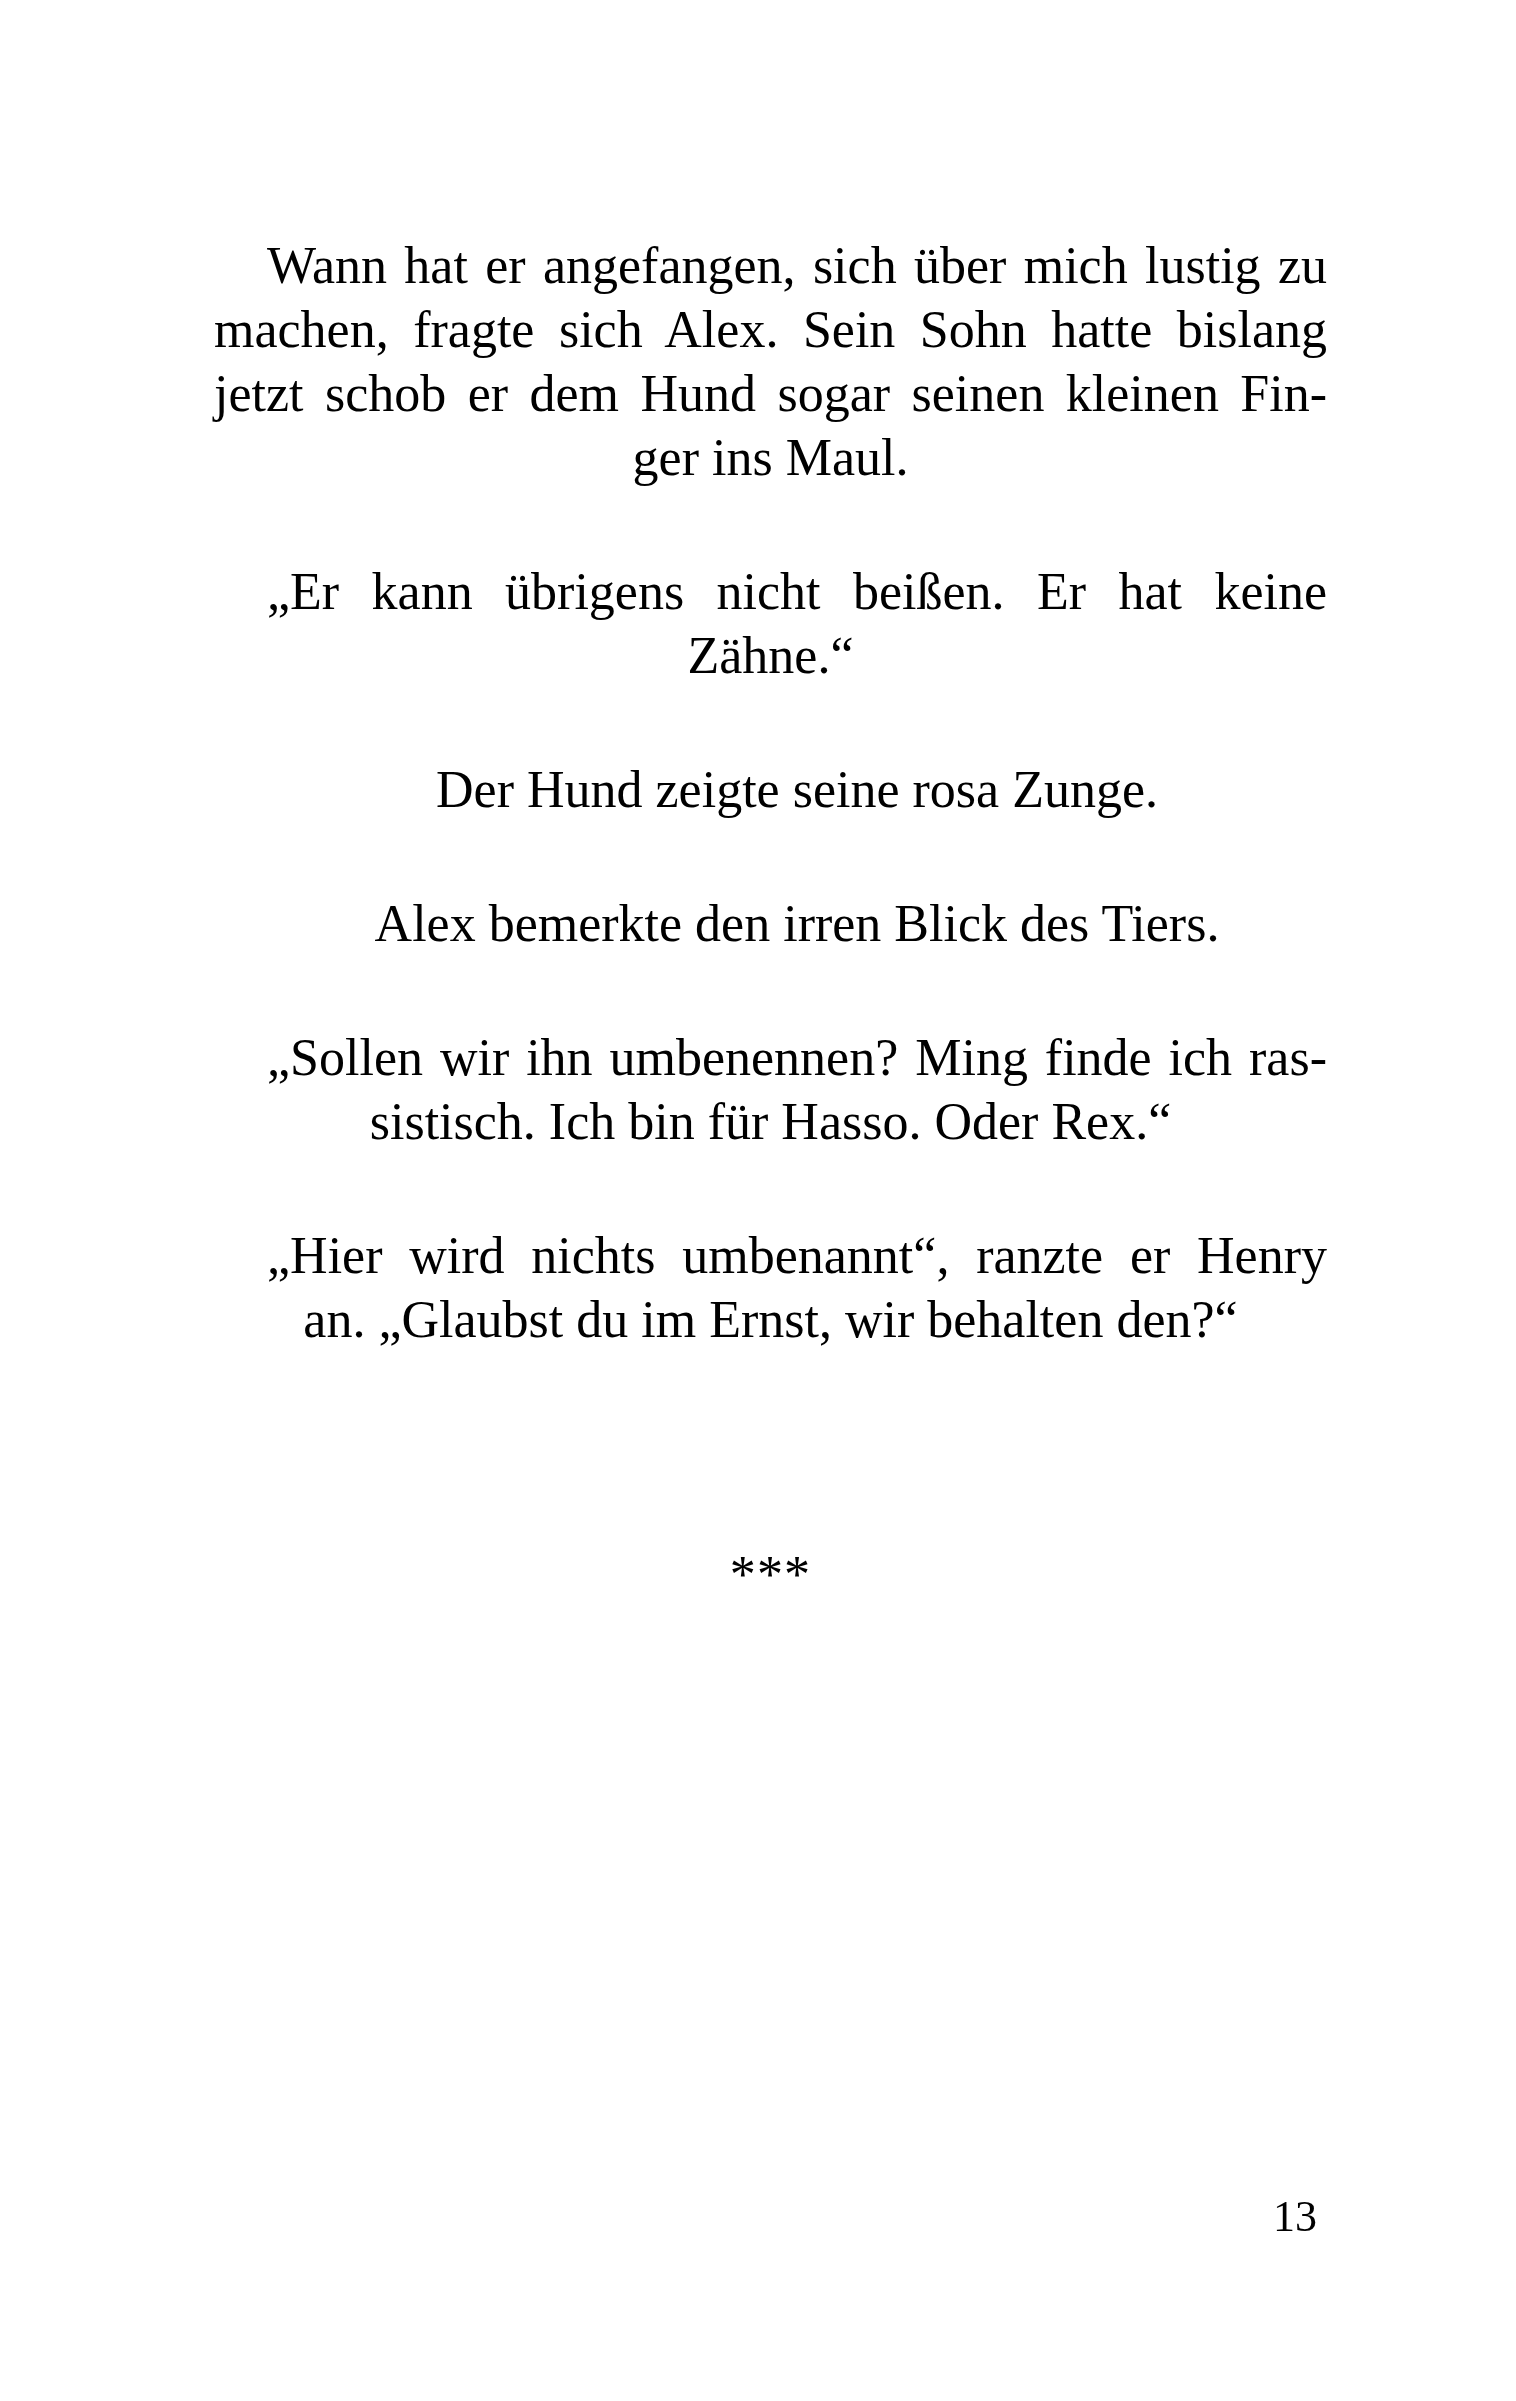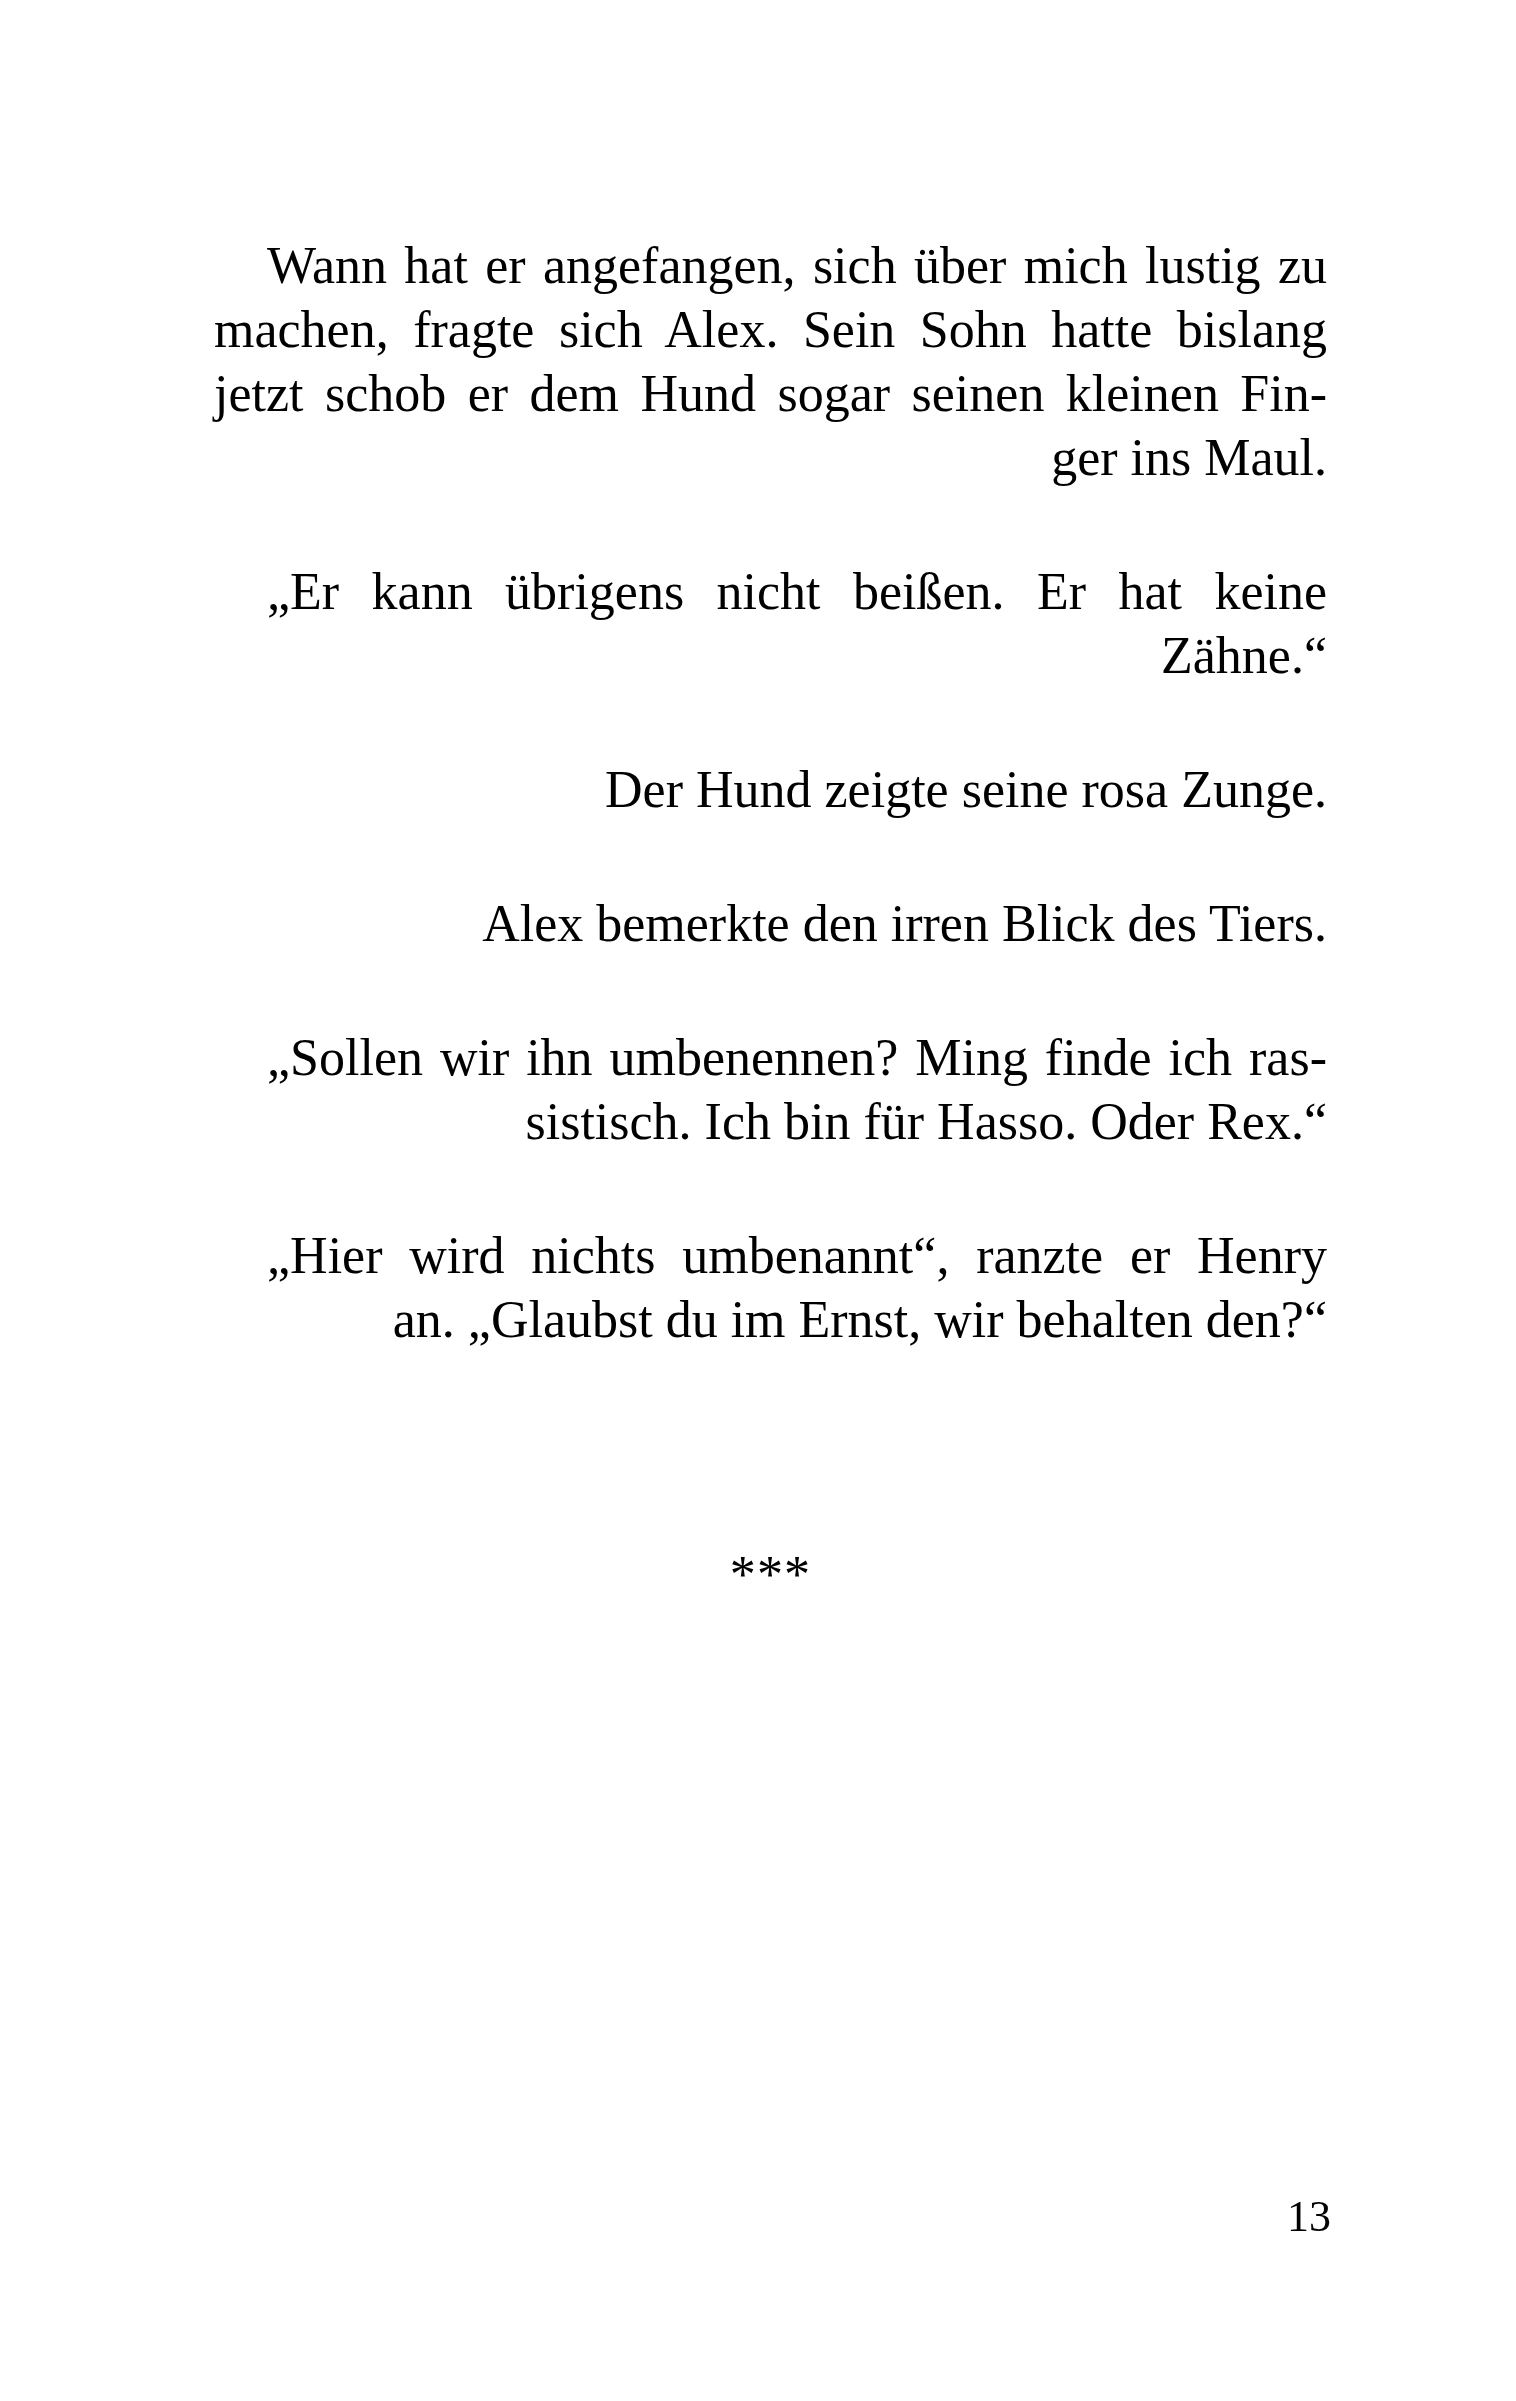--- a/index.html
+++ b/index.html
@@ -21,38 +21,38 @@
     left: 214px;
     top: 234px;
     width: 1113px;
     font-size: 52px;
     line-height: 64px;
   }
   .para {
     margin: 0 0 70px 0;
   }
   .line {
-    text-align: right;
+    text-align: center;
   }
   .line.just {
     text-align: justify;
     text-align-last: justify;
   }
   .line.first {
     text-indent: 53px;
   }
   .separator {
     margin-top: 191px;
     text-align: center;
     letter-spacing: 1.1px;
   }
   .page-number {
     position: absolute;
     top: 2185px;
-    left: 218px;
+    left: 204px;
     width: 1113px;
     text-align: right;
     font-size: 44px;
     line-height: 64px;
   }
 </style>
 </head>
 <body>
 
 <div class="page">

